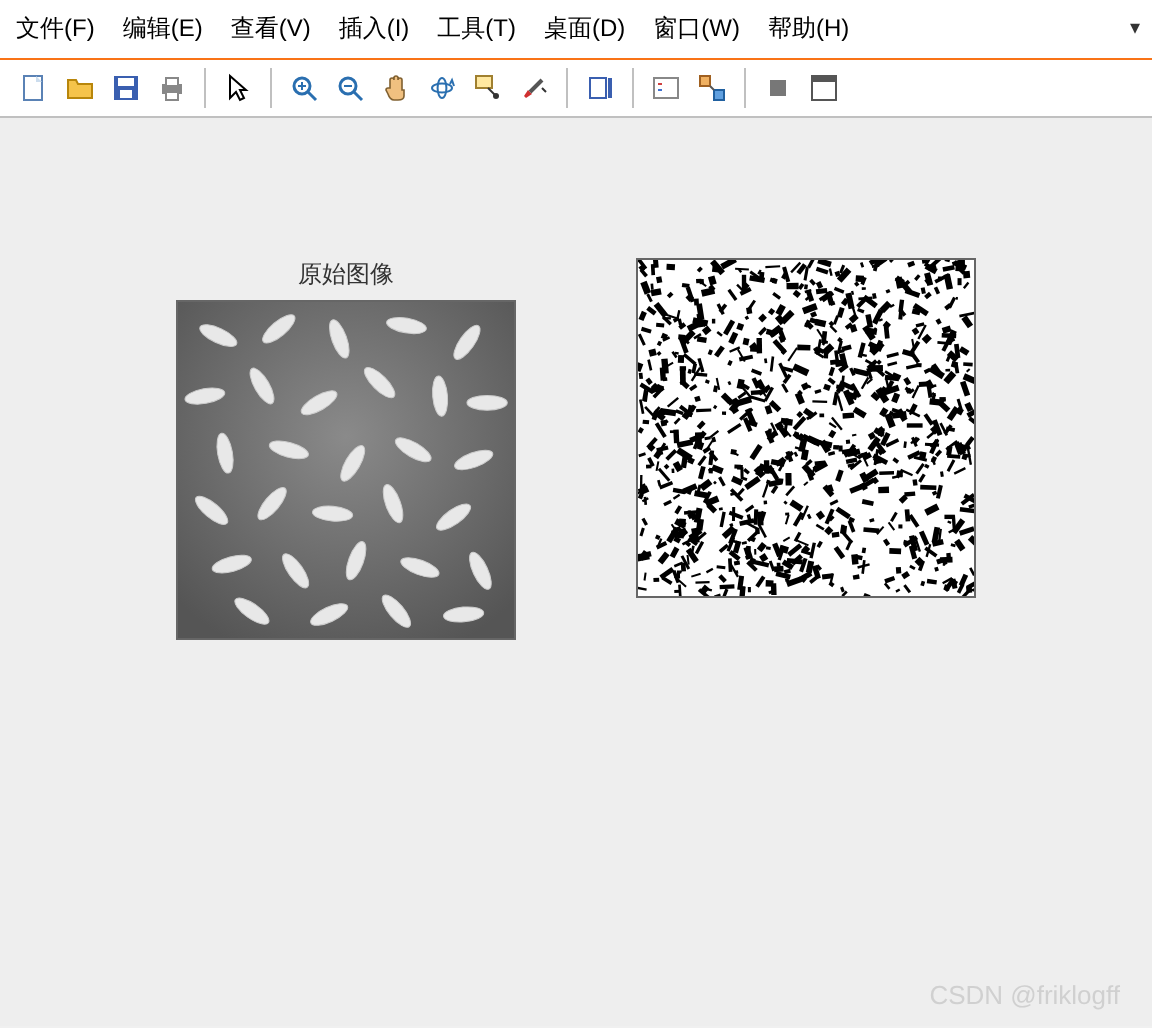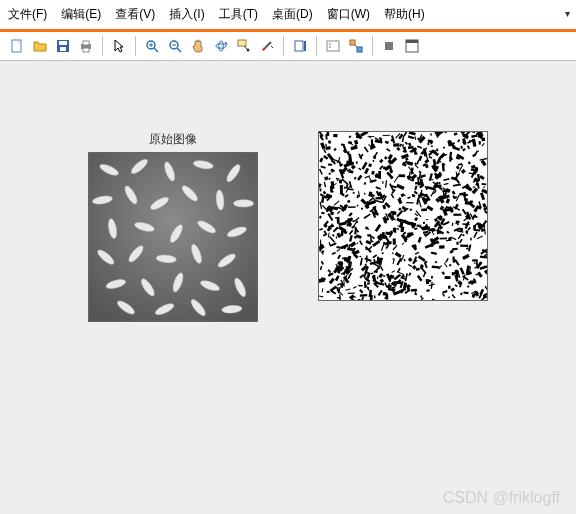--- a/index.html
+++ b/index.html
@@ -7,21 +7,21 @@
     font-family: "Microsoft YaHei", "SimSun", sans-serif;
     font-size: 12px;
     background: #f0f0f0;
     width: 576px;
     height: 514px;
     overflow: hidden;
     position: relative;
   }
   .menubar {
     background: #fff;
-    border-bottom: 3px solid #f97316;
+    border-bottom: 1px solid #f97316;
     padding: 6px 8px;
     display: flex;
     gap: 14px;
   }
   .menubar .menu-item {
     color: #000;
     cursor: default;
     white-space: nowrap;
   }
   .toolbar {
@@ -71,21 +71,21 @@
     background: #808080;
     position: relative;
     overflow: hidden;
   }
   .axes svg { width: 100%; height: 100%; display: block; }
   .watermark {
     position: absolute;
     bottom: 8px;
     right: 16px;
     color: #d0d0d0;
-    font-size: 16px;
+    font-size: 13px;
     font-family: sans-serif;
   }
   .dropdown-arrow {
     position: absolute;
     top: 8px;
     right: 6px;
     font-size: 10px;
     color: #333;
   }
 </style>

